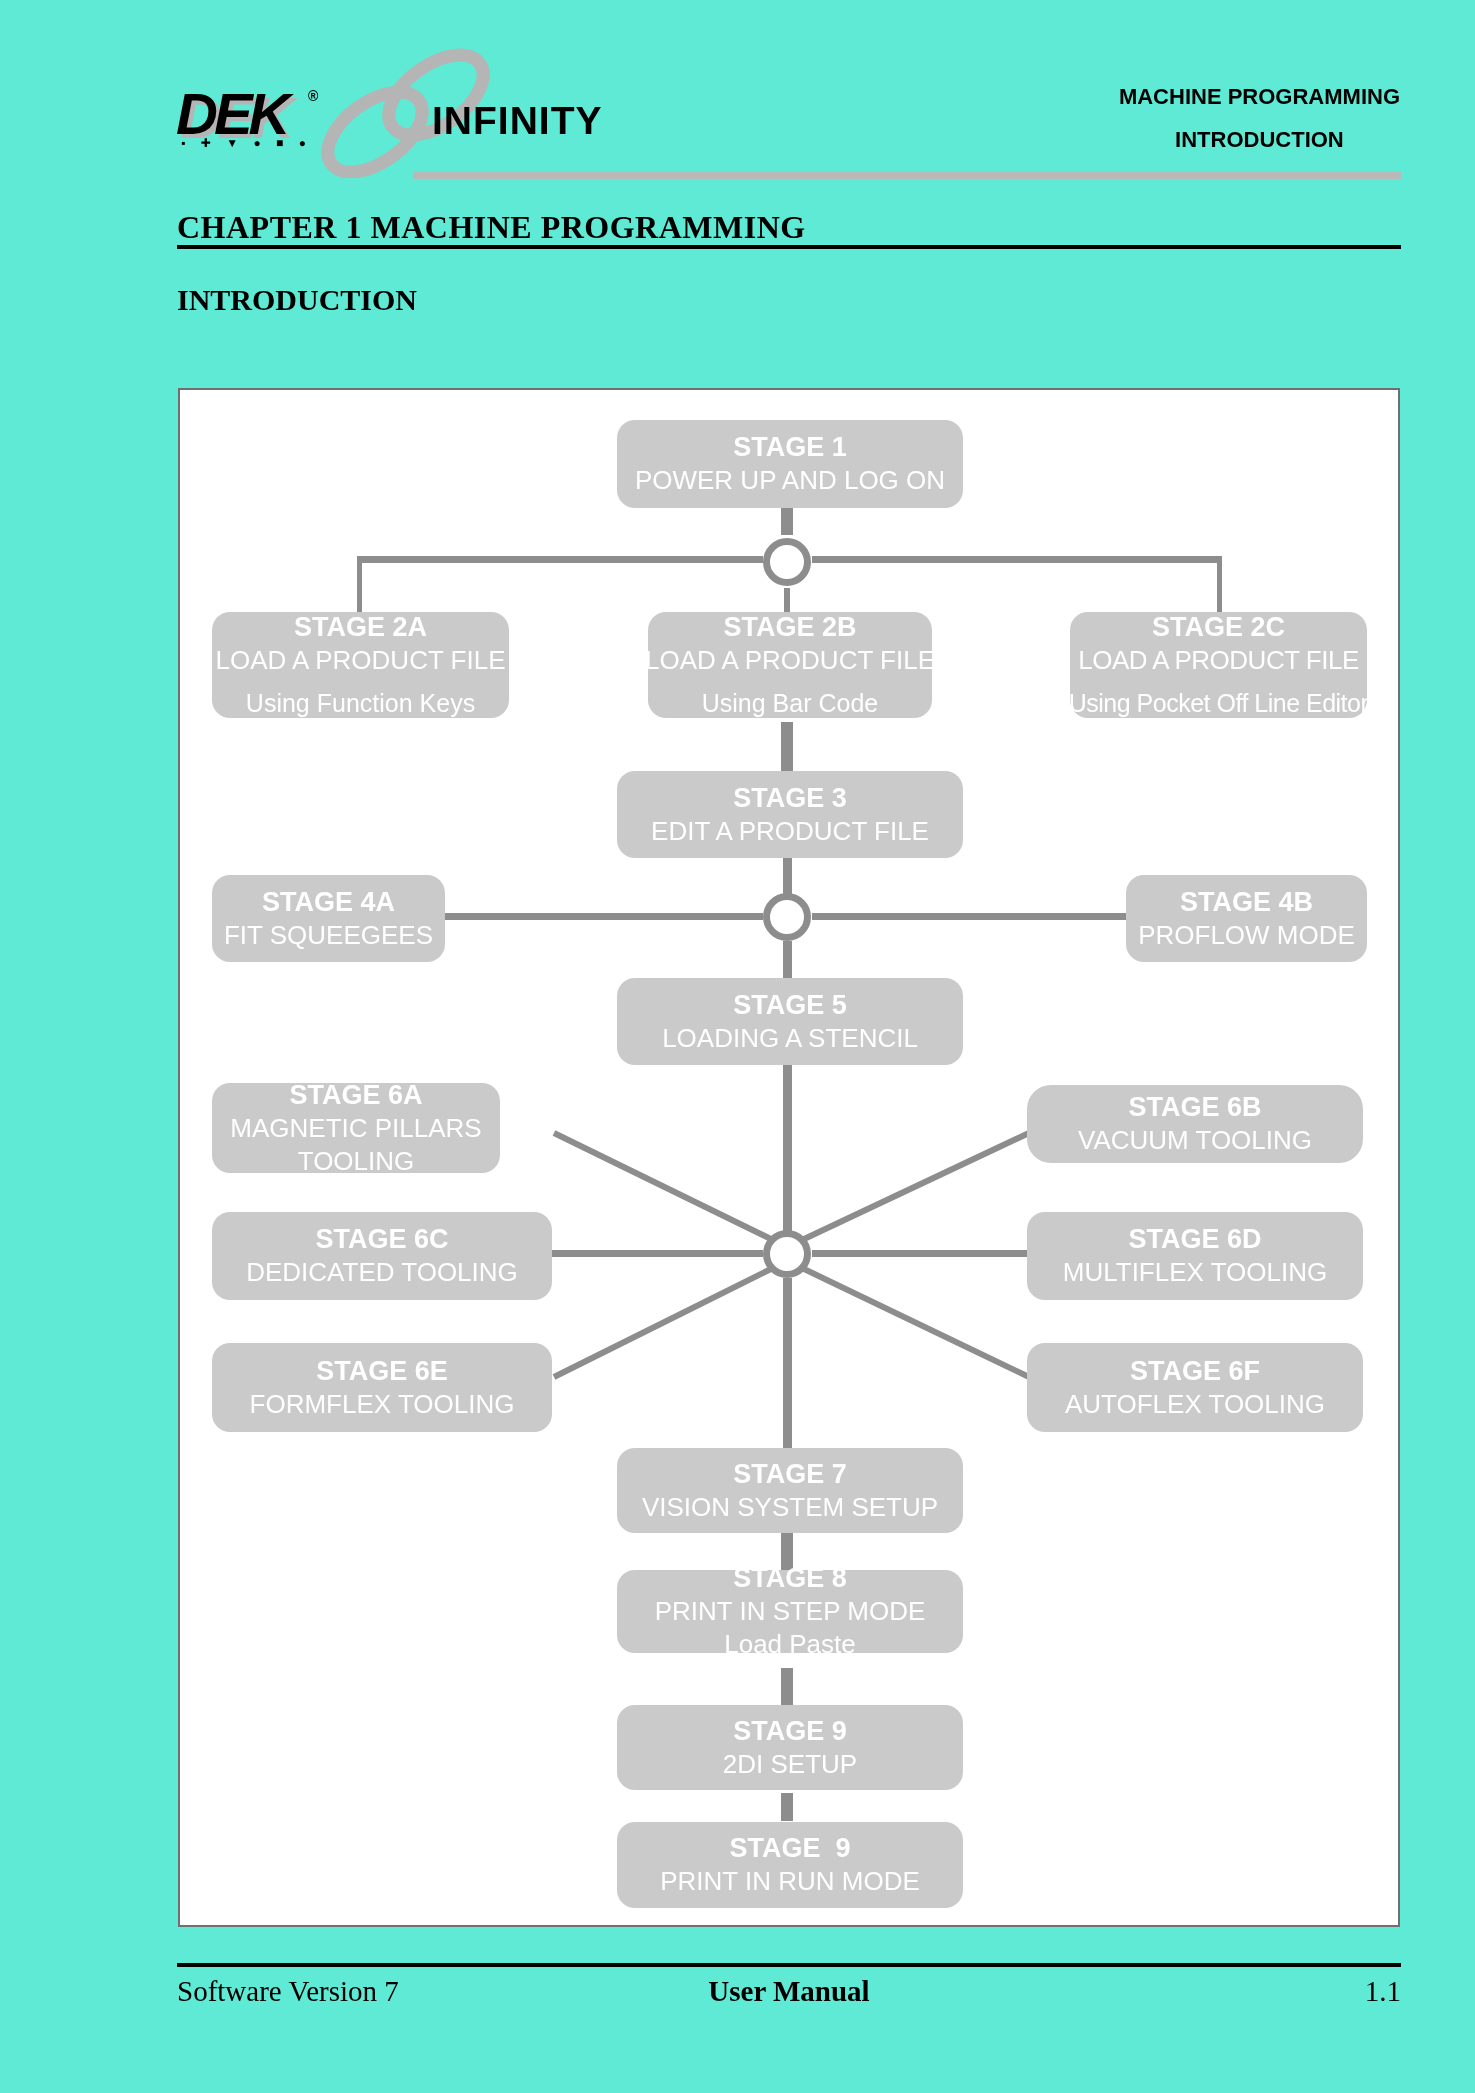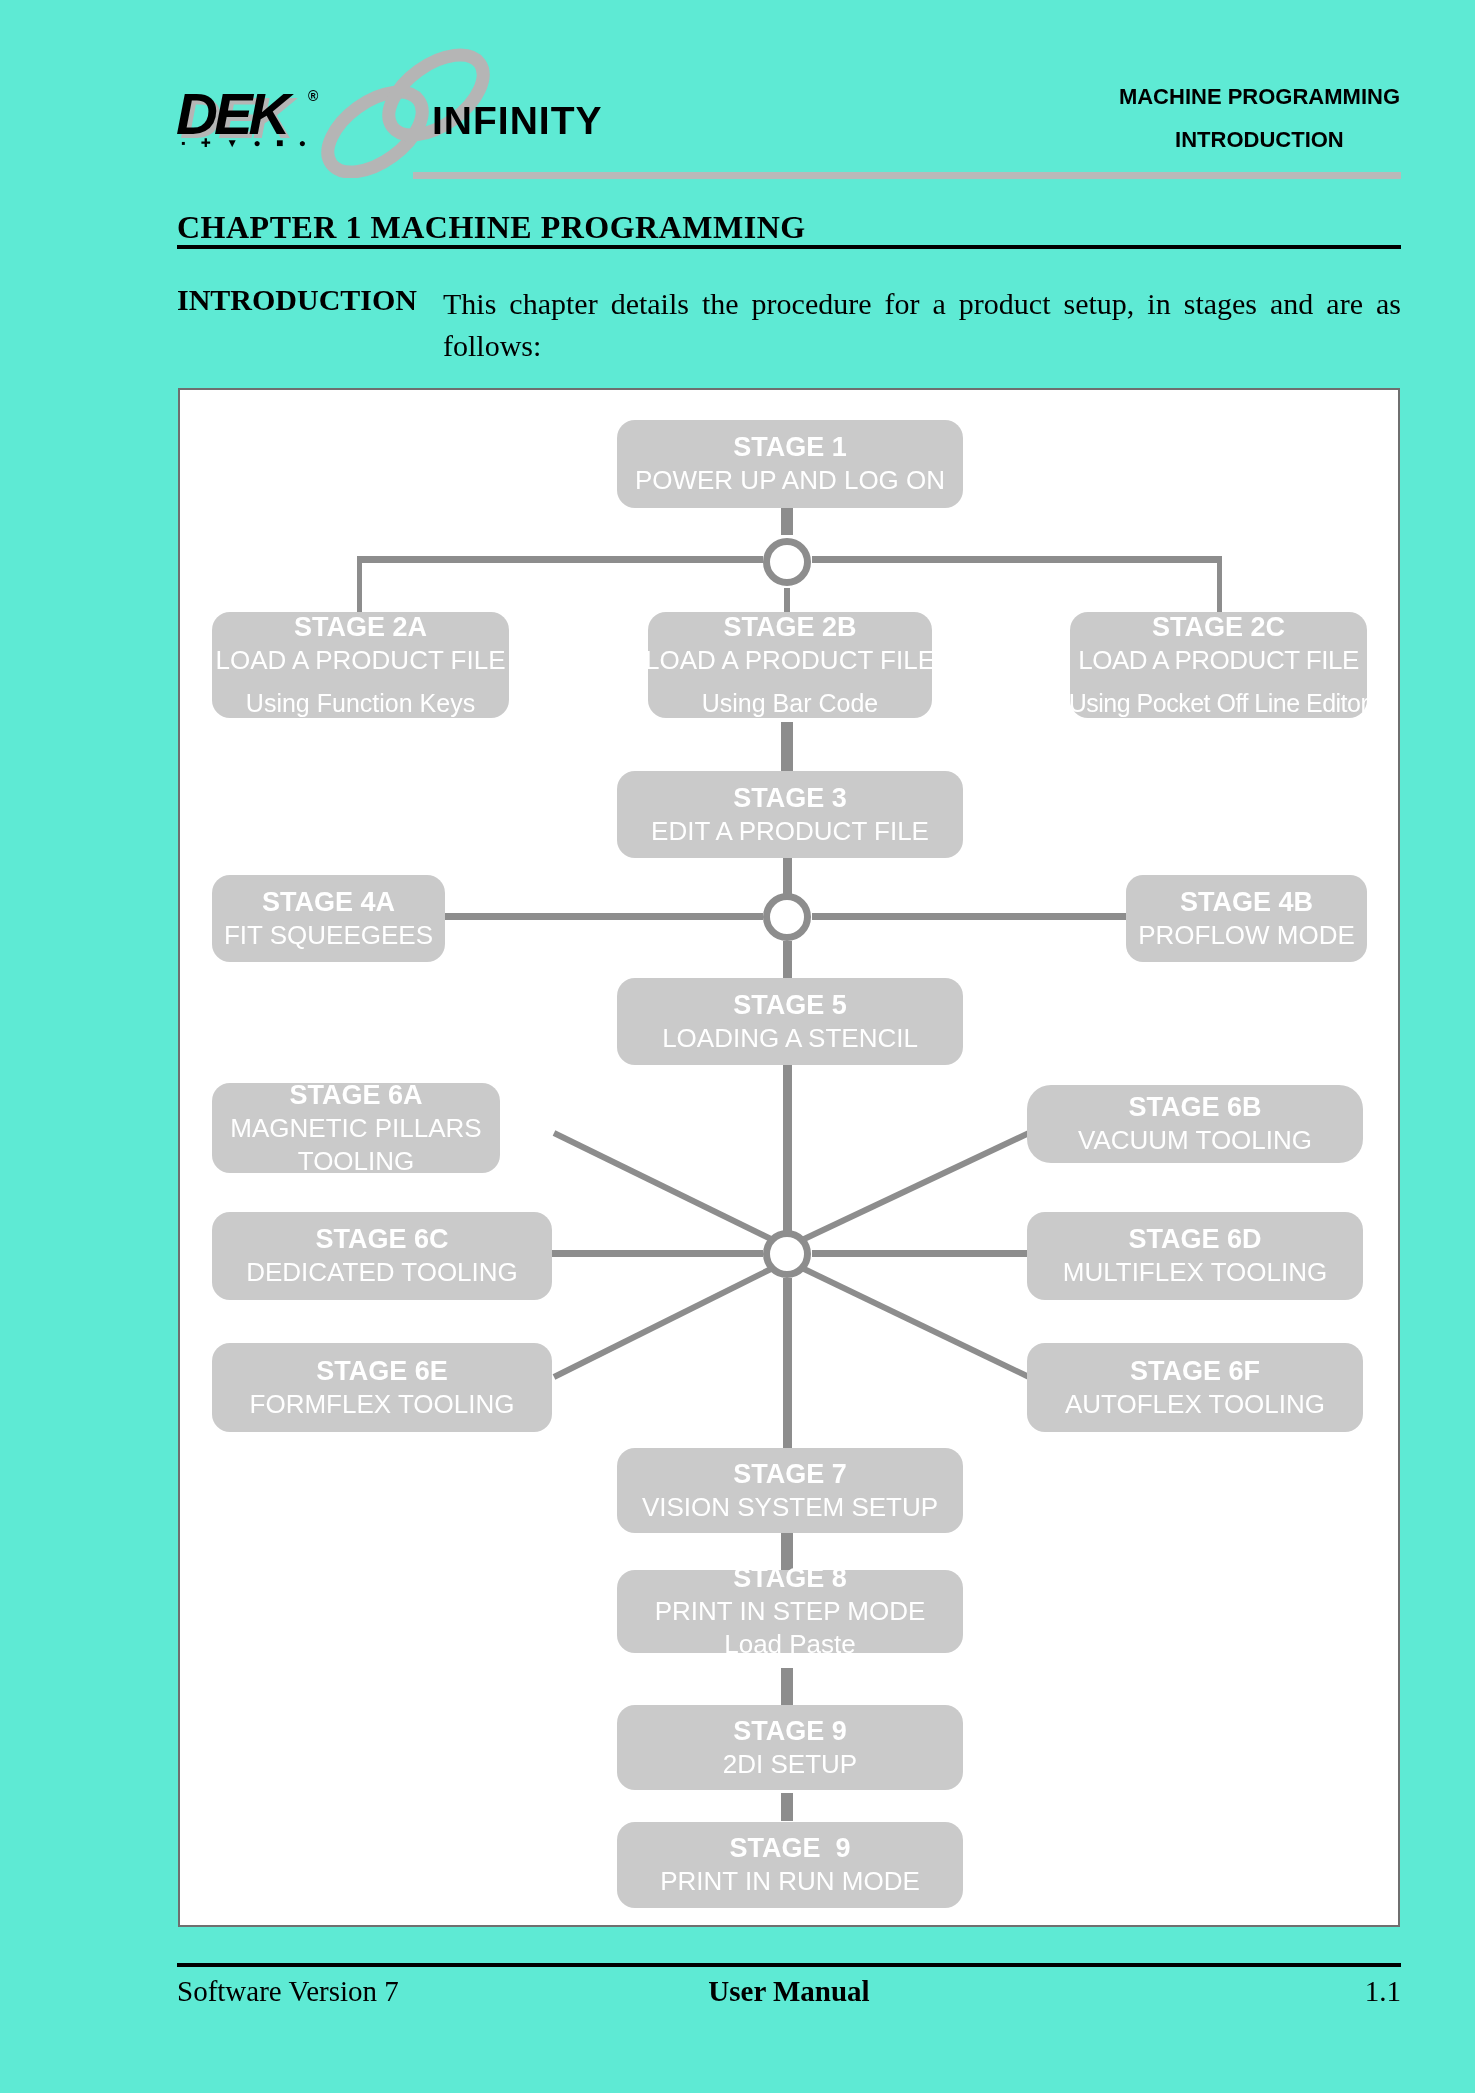--- a/index.html
+++ b/index.html
@@ -42,21 +42,21 @@
   .node .line{font-size:26px;line-height:33px;white-space:pre;}
   .node .line:first-child{font-weight:bold;font-size:27px;}
   #s1{left:617px;top:420px;width:346px;height:88px;}
   #s2a{left:212px;top:612px;width:297px;height:106px;}
   #s2b{left:648px;top:612px;width:284px;height:106px;}
   #s2c{left:1070px;top:612px;width:297px;height:106px;}
   #s2a .line:nth-child(3),#s2b .line:nth-child(3),#s2c .line:nth-child(3){margin-top:10px;font-size:25px;}
   #s2c .line:nth-child(2),#s2c .line:nth-child(3){letter-spacing:-0.5px;}
   #s3{left:617px;top:771px;width:346px;height:87px;align-items:center;}
   #s4a{left:212px;top:875px;width:233px;height:87px;}
-  #s4b{left:1126px;top:875px;width:241px;height:87px;border-radius:17px;}
+  #s4b{left:1126px;top:875px;width:241px;height:87px;}
   #s5{left:617px;top:978px;width:346px;height:87px;}
   #s6a{left:212px;top:1083px;width:288px;height:90px;}
   #s6b{left:1027px;top:1085px;width:336px;height:78px;border-radius:24px;}
   #s6c{left:212px;top:1212px;width:340px;height:88px;}
   #s6d{left:1027px;top:1212px;width:336px;height:88px;}
   #s6e{left:212px;top:1343px;width:340px;height:89px;}
   #s6f{left:1027px;top:1343px;width:336px;height:89px;}
   #s7{left:617px;top:1448px;width:346px;height:85px;}
   #s8{left:617px;top:1570px;width:346px;height:83px;}
   #s9{left:617px;top:1705px;width:346px;height:85px;}
@@ -98,24 +98,20 @@
   <div class="brand-infinity">INFINITY</div>
   <div class="header-right">
     <div>MACHINE PROGRAMMING</div>
     <div>INTRODUCTION</div>
   </div>
   <div class="gray-rule"></div>
 
   <div class="chapter-heading">CHAPTER 1  MACHINE PROGRAMMING</div>
   <div class="chapter-rule"></div>
   <div class="intro-label">INTRODUCTION</div>
-  <div class="intro-par">
-    <div class="l1">This chapter details the procedure for a product setup, in stages and are as</div>
-    <div class="l2">follows:</div>
-  </div>
 
   <div class="frame"></div>
   <div>
 
     <div class="conn" style="left:781px;top:505px;width:12px;height:30px;"></div>
     <div class="jcircle" style="left:763px;top:538px;"></div>
     <div class="conn" style="left:357px;top:556px;width:406px;height:7px;"></div>
     <div class="conn" style="left:812px;top:556px;width:410px;height:7px;"></div>
     <div class="conn" style="left:357px;top:556px;width:5px;height:56px;"></div>
     <div class="conn" style="left:1217px;top:556px;width:5px;height:56px;"></div>

